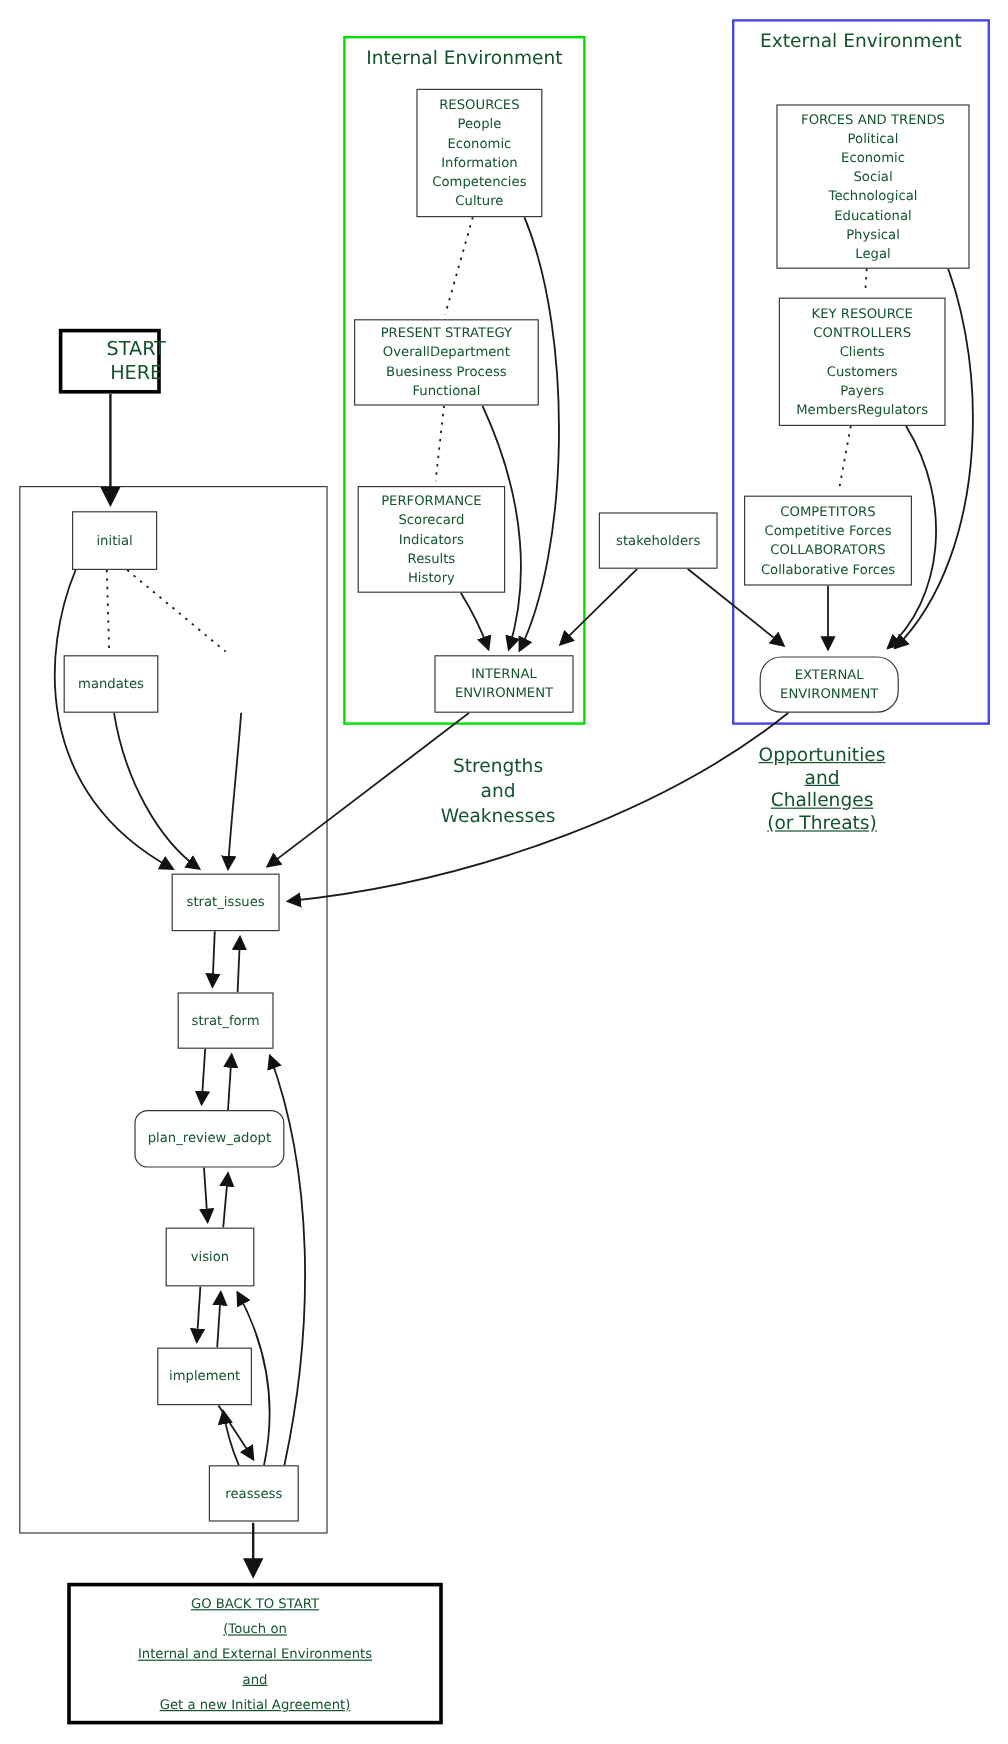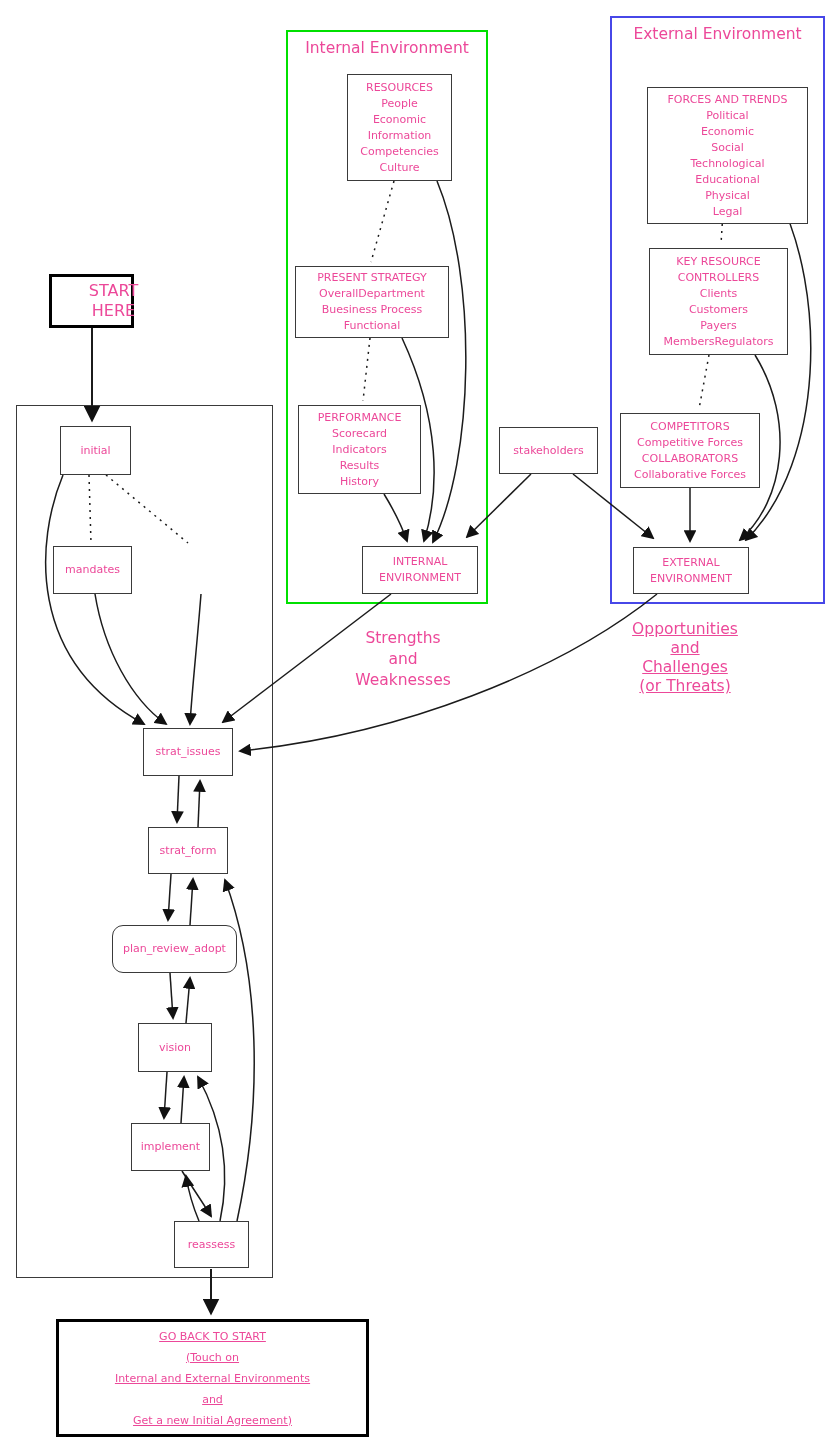--- a/index.html
+++ b/index.html
@@ -1,17 +1,17 @@
 <!DOCTYPE html>
 <html><head>
 <meta charset="utf-8">
 <style>
   html,body{margin:0;padding:0;background:#fff;}
   .stage{position:relative;width:840px;height:1453px;background:#fff;
-         font-family:"DejaVu Sans","Liberation Sans",sans-serif;color:#ec4899;overflow:hidden;}
+         font-family:"DejaVu Sans","Liberation Sans",sans-serif;color:#14532d;overflow:hidden;}
   .edges{position:absolute;left:0;top:0;pointer-events:none;}
   .edge{fill:none;stroke:#1b1b1b;stroke-width:1.5;marker-end:url(#arrow);}
   .edge.dotted{stroke-dasharray:2 5;marker-end:none;}
   .edge.thick{stroke-width:2;}
   .cluster{position:absolute;border:2px solid #000;background:transparent;box-sizing:border-box;}
   .cluster.thin{border-width:1.5px;}
   .cluster-title{position:absolute;top:7px;left:0;right:0;text-align:center;font-size:15.5px;}
   .node{position:absolute;border:1.5px solid #3a3a3a;background:#fff;box-sizing:border-box;
         display:flex;align-items:center;justify-content:center;text-align:center;
         font-size:11px;line-height:16px;}
@@ -126,21 +126,21 @@
 Customers
 Payers
 MembersRegulators</div>
   </div>
   <div class="node" style="left:620px;top:413px;width:140px;height:75px;">
     <div class="node-label">COMPETITORS
 Competitive Forces
 COLLABORATORS
 Collaborative Forces</div>
   </div>
-  <div class="node" style="left:633px;top:547px;width:116px;height:47px;">
+  <div class="node" style="left:633px;top:547px;width:116px;height:47px;border-radius:18px;">
     <div class="node-label">EXTERNAL
 ENVIRONMENT</div>
   </div>
 
   <div class="node" style="left:60px;top:426px;width:71px;height:49px;">
     <div class="node-label">initial</div>
   </div>
   <div class="node" style="left:53px;top:546px;width:79px;height:48px;">
     <div class="node-label">mandates</div>
   </div>
@@ -164,21 +164,21 @@
   </div>
 
   <div class="node big2" style="left:56px;top:1319px;width:313px;height:118px;">
     <div class="node-label">GO BACK TO START
 (Touch on
 Internal and External Environments
 and
 Get a new Initial Agreement)</div>
   </div>
 
-  <div class="float-label" style="left:318px;top:628px;width:170px;">Strengths
+  <div class="float-label" style="left:330px;top:628px;width:170px;">Strengths
 and
 Weaknesses</div>
   <div class="float-label" style="left:605px;top:620px;width:160px;line-height:19px;text-decoration:underline;">Opportunities
 and
 Challenges
 (or Threats)</div>
 
 </div>
 
 </body></html>

